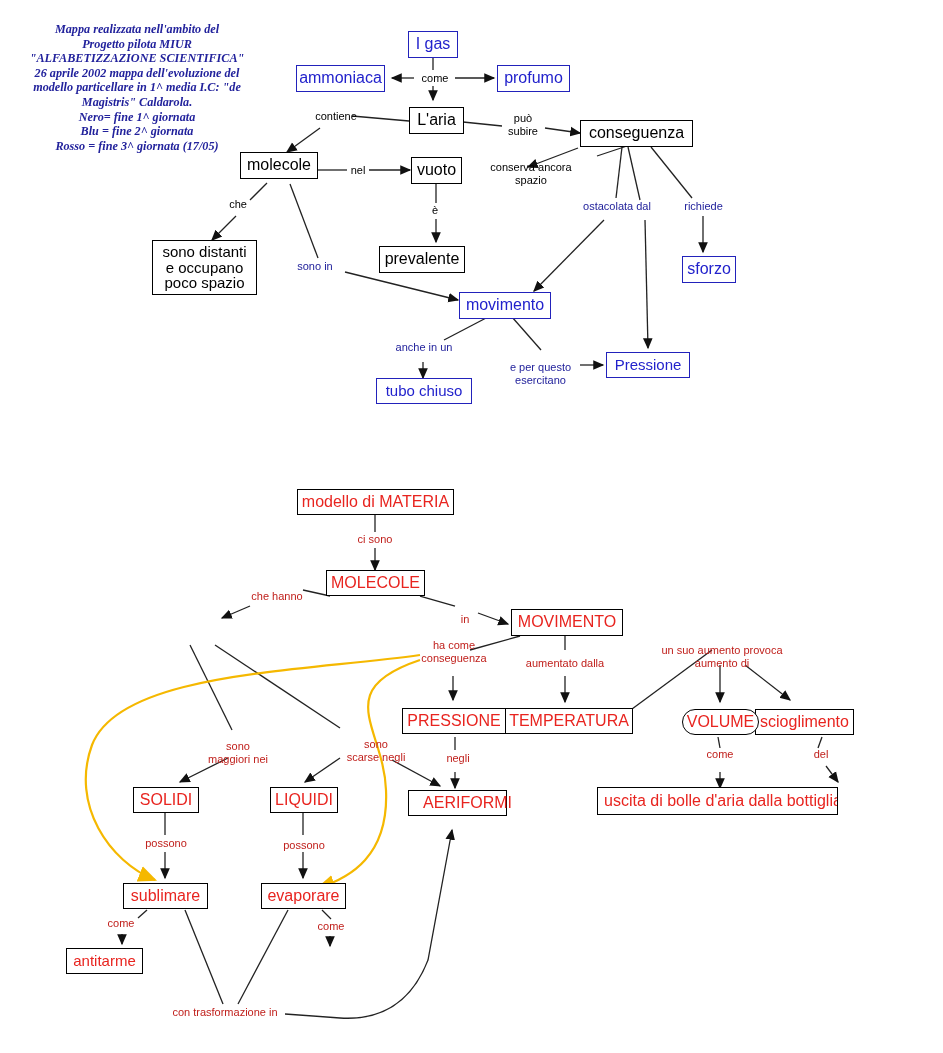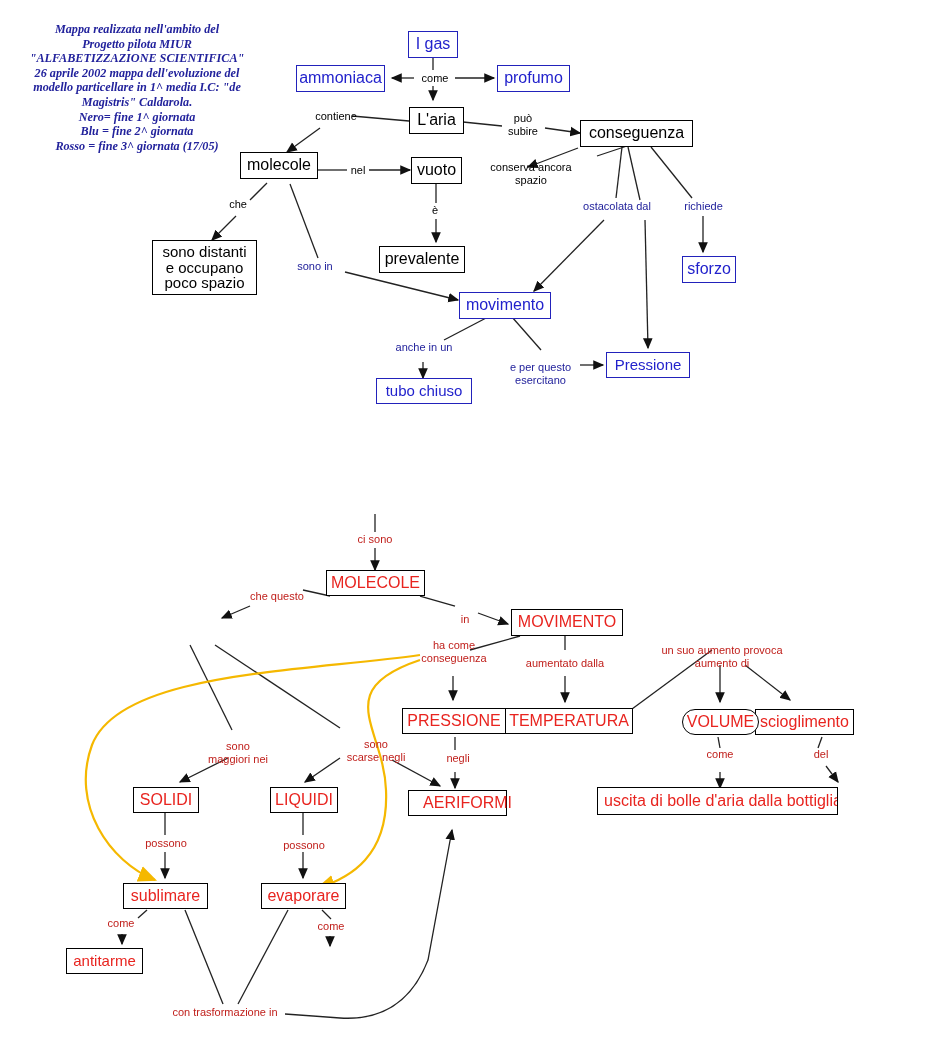--- a/index.html
+++ b/index.html
@@ -195,20 +195,21 @@
 spazio</div>
   <div class="lbl k" style="left:224px;top:198px;width:28px;">che</div>
   <div class="lbl k" style="left:426px;top:204px;width:18px;">è</div>
   <div class="lbl b" style="left:286px;top:260px;width:58px;">sono in</div>
   <div class="lbl b" style="left:573px;top:200px;width:88px;">ostacolata dal</div>
   <div class="lbl b" style="left:676px;top:200px;width:55px;">richiede</div>
   <div class="lbl b" style="left:389px;top:341px;width:70px;">anche in un</div>
   <div class="lbl b" style="left:501px;top:361px;width:79px;">e per questo
 esercitano</div>
 
+  <div class="node red" style="left:297px;top:489px;width:157px;height:26px;font-size:16px;">modello di MATERIA</div>
 
   <div class="node red" style="left:326px;top:570px;width:99px;height:26px;font-size:16px;">MOLECOLE</div>
 
 
   <div class="node red" style="left:511px;top:609px;width:112px;height:27px;font-size:16px;">MOVIMENTO</div>
 
   <div class="node red" style="left:402px;top:708px;width:104px;height:26px;font-size:16px;">PRESSIONE</div>
 
   <div class="node red" style="left:505px;top:708px;width:128px;height:26px;font-size:16px;">TEMPERATURA</div>
 
@@ -227,21 +228,21 @@
 
 
   <div class="node red" style="left:123px;top:883px;width:85px;height:26px;font-size:16px;">sublimare</div>
 
   <div class="node red" style="left:261px;top:883px;width:85px;height:26px;font-size:16px;">evaporare</div>
 
   <div class="node red" style="left:66px;top:948px;width:77px;height:26px;font-size:15px;">antitarme</div>
 
 
   <div class="lbl r" style="left:351px;top:533px;width:48px;">ci sono</div>
-  <div class="lbl r" style="left:246px;top:590px;width:62px;">che questo</div>
+  <div class="lbl r" style="left:246px;top:590px;width:62px;">che hanno</div>
   <div class="lbl r" style="left:455px;top:613px;width:20px;">in</div>
   <div class="lbl r" style="left:413px;top:639px;width:82px;">ha come
 conseguenza</div>
   <div class="lbl r" style="left:512px;top:657px;width:106px;">aumentato dalla</div>
   <div class="lbl r" style="left:650px;top:644px;width:144px;">un suo aumento provoca
 aumento di</div>
   <div class="lbl r" style="left:199px;top:740px;width:78px;">sono
 maggiori nei</div>
   <div class="lbl r" style="left:336px;top:738px;width:80px;">sono
 scarse negli</div>

